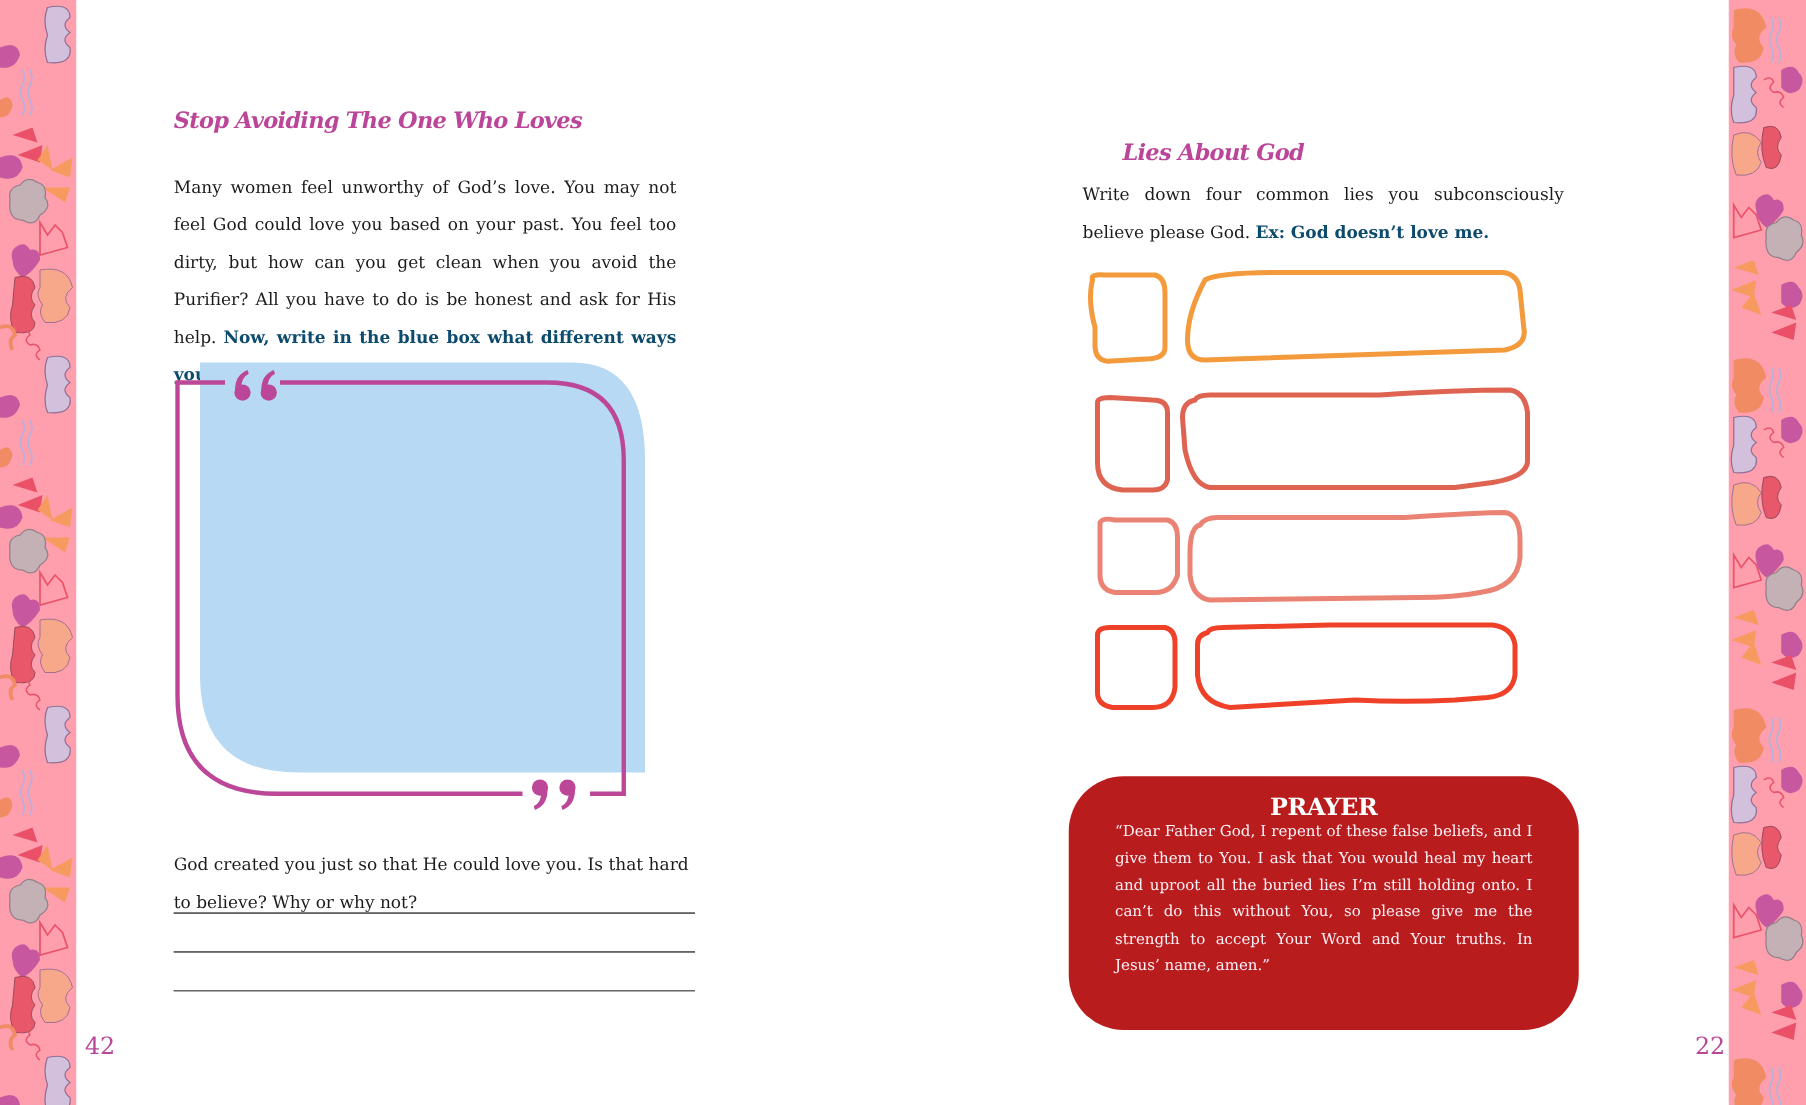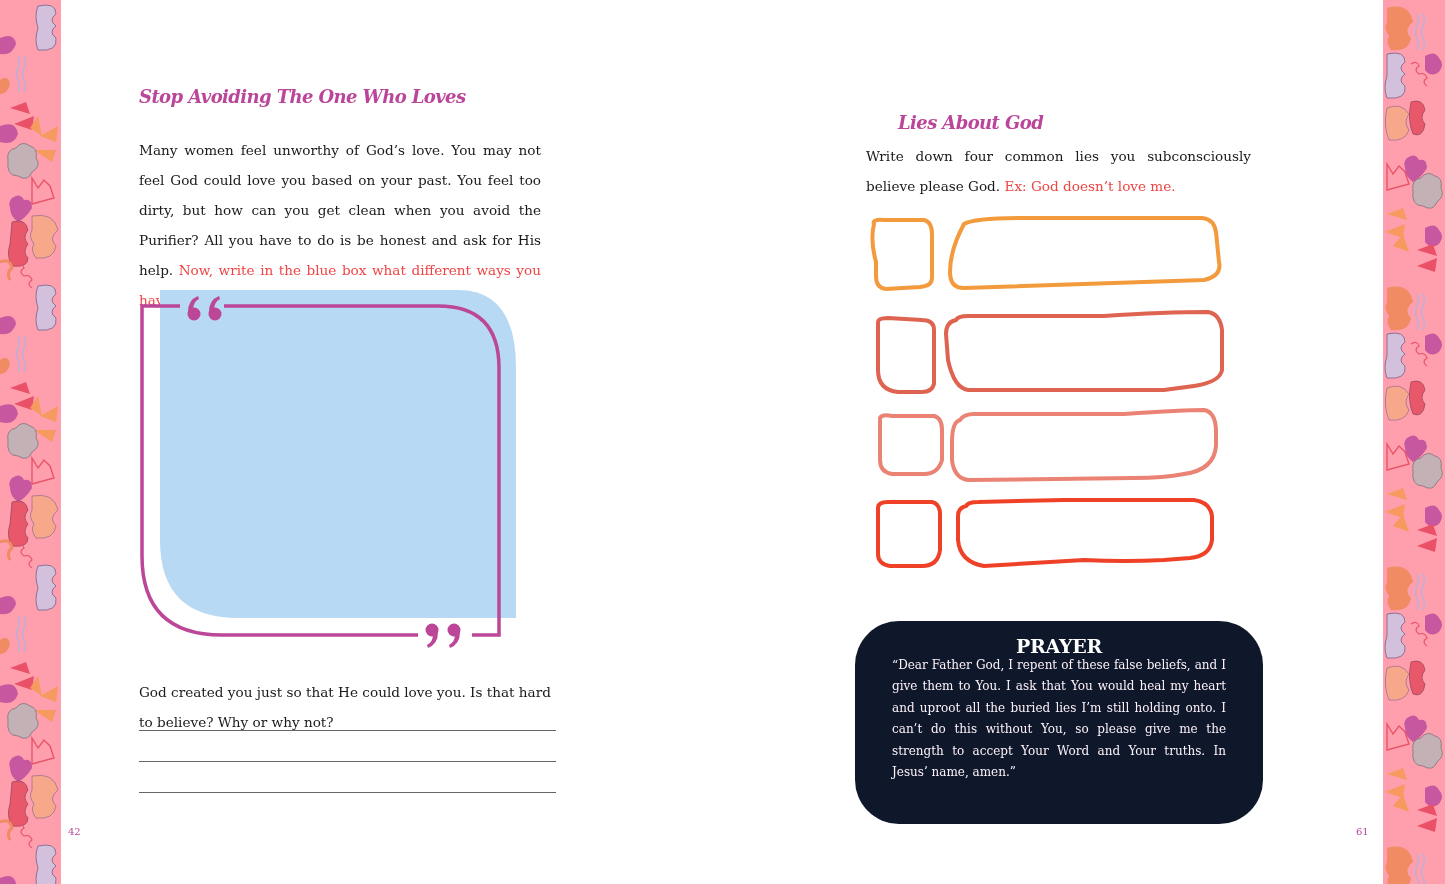--- a/index.html
+++ b/index.html
@@ -9,44 +9,44 @@
   .border-strip {
     position: absolute; top: 0; height: 884px; width: 62px;
     background: #ff9fae; overflow: hidden;
   }
   .border-left { left: 0; width: 61px; }
   .border-right { left: 1383px; width: 62px; }
   .border-strip svg { display: block; }
 
   .page-num {
     position: absolute; top: 826px; font-family: "DejaVu Serif", serif;
-    font-size: 10px; color: #b8479a;
+    font-size: 19px; color: #b8479a;
   }
 
   .title {
     position: absolute; font-family: "DejaVu Serif", serif; font-weight: bold;
     font-size: 18px; color: #bb4699; letter-spacing: -0.6px; white-space: nowrap; font-style: italic;
   }
 
   .body-text {
     position: absolute; font-family: "DejaVu Serif", serif; font-size: 13.6px;
     line-height: 30px; color: #1a1a1a; text-align: justify;
   }
-  .body-text b { font-weight: normal; color: #ef4444; }
+  .body-text b { font-weight: bold; color: #0c4a6e; }
 
   .quote-box { position: absolute; left: 138px; top: 288px; width: 382px; height: 360px; }
 
   .answer-lines { position: absolute; left: 139px; top: 730px; width: 417px; }
   .answer-line { height: 1px; background: #2a2a2a; border-bottom: 0.5px solid #666; margin-bottom: 30px; }
 
   .lies-area { position: absolute; left: 864px; top: 210px; width: 370px; height: 370px; }
 
   .prayer-box {
     position: absolute; left: 855px; top: 621px; width: 408px; height: 203px;
-    background: #0f172a; border-radius: 44px; color: #fff;
+    background: #b91c1c; border-radius: 44px; color: #fff;
   }
   .prayer-title {
     position: absolute; top: 14px; left: 0; width: 100%; text-align: center;
     font-family: "DejaVu Serif", serif; font-weight: bold; font-size: 19px; letter-spacing: -0.3px;
   }
   .prayer-text {
     position: absolute; left: 37px; top: 34px; width: 334px;
     font-family: "DejaVu Serif", serif; font-size: 12px; line-height: 21.4px;
     text-align: justify; color: #fdf2fa;
   }
@@ -180,13 +180,13 @@
       <path d="M102 296 Q104 292 114 292 L200 290 L330 290 Q346 292 348 306 L348 330 Q346 346 326 348 L300 350 Q260 352 220 350 L120 356 Q96 352 94 330 L94 306 Q94 298 102 296 Z"></path>
     </g>
   </svg>
 </div>
 
 <div class="prayer-box">
   <div class="prayer-title">PRAYER</div>
   <div class="prayer-text">“Dear Father God, I repent of these false beliefs, and I give them to You. I ask that You would heal my heart and uproot all the buried lies I’m still holding onto. I can’t do this without You, so please give me the strength to accept Your Word and Your truths. In Jesus’ name, amen.”</div>
 </div>
 
-<div class="page-num" style="left:1356px;">61</div>
+<div class="page-num" style="left:1356px;">22</div>
 
 </body></html>

